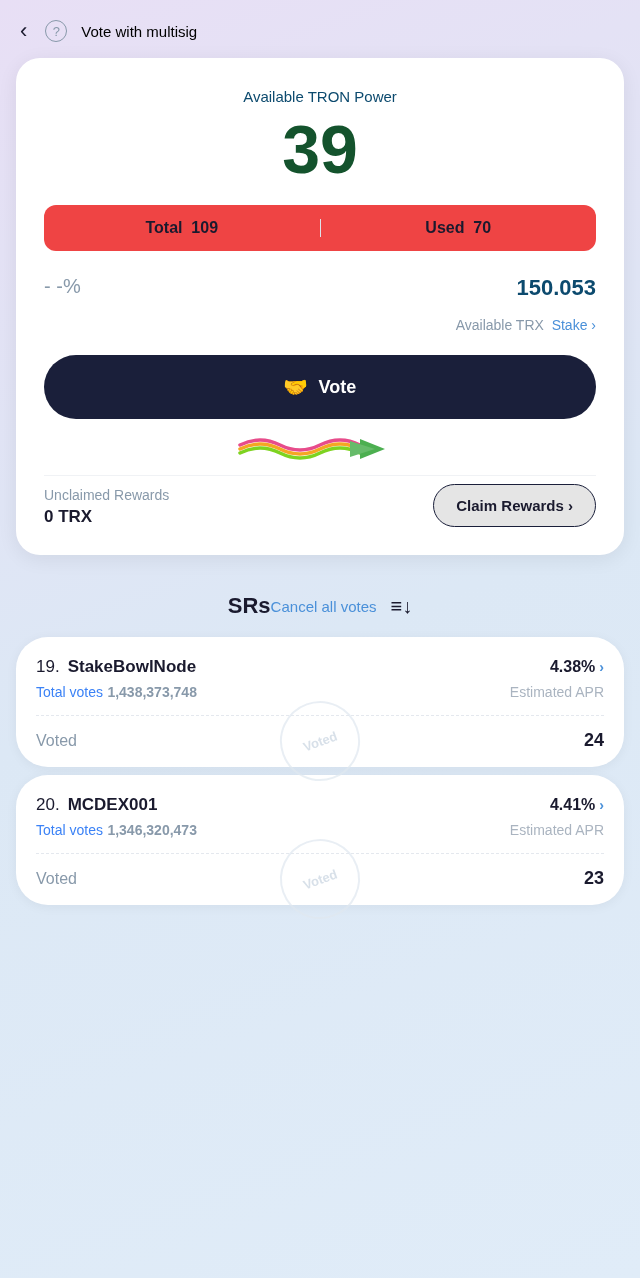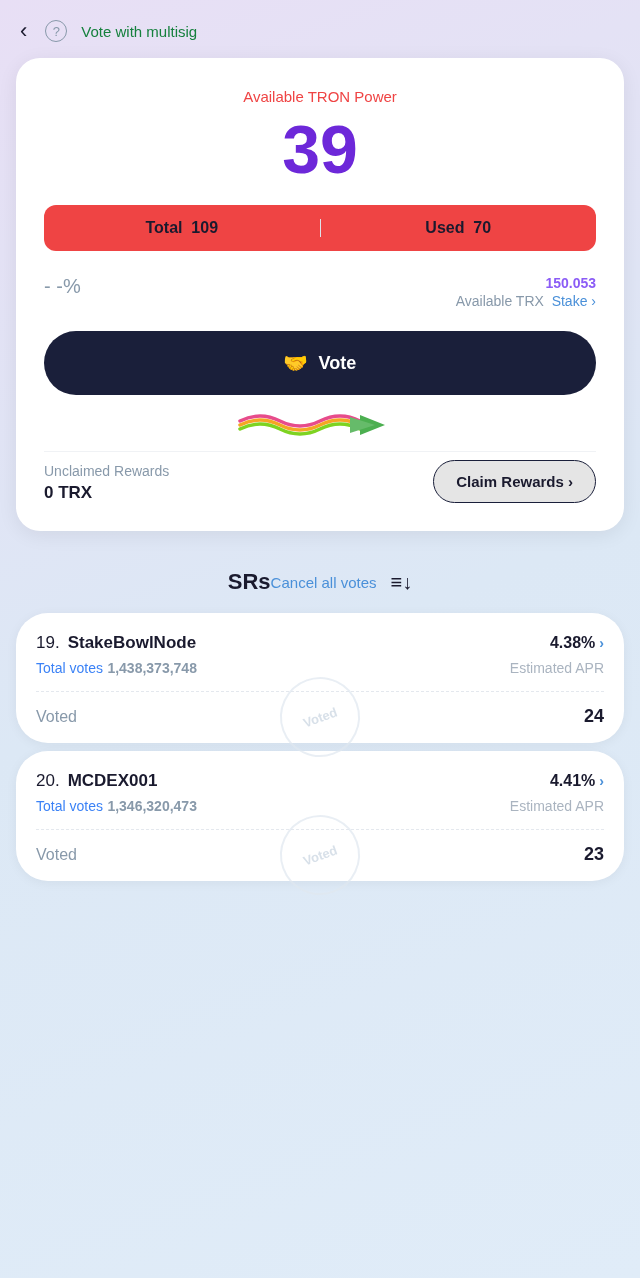--- a/index.html
+++ b/index.html
@@ -39,47 +39,47 @@
       border: 1.5px solid #8899aa;
       color: #8899aa;
       display: flex;
       align-items: center;
       justify-content: center;
       font-size: 13px;
       margin-left: 8px;
       cursor: pointer;
     }
     .header-link {
-      color: #15803d;
+      color: #000000;
       font-size: 15px;
       margin-left: 14px;
       cursor: pointer;
       white-space: nowrap;
     }
 
     
     .main-card {
       background: white;
       border-radius: 24px;
       margin: 0 16px 20px 16px;
       padding: 30px 28px 28px 28px;
       box-shadow: 0 4px 20px rgba(0,0,0,0.07);
     }
 
     .available-label {
       text-align: center;
-      color: #ef4444;
+      color: #0c4a6e;
       font-size: 15px;
       margin-bottom: 10px;
     }
     .power-number {
       text-align: center;
       font-size: 68px;
       font-weight: 800;
-      color: #6d28d9;
+      color: #14532d;
       line-height: 1;
       margin-bottom: 22px;
     }
 
     
     .stats-row {
       display: flex;
       background: #ef4444;
       border-radius: 12px;
       padding: 14px 0;
@@ -109,28 +109,28 @@
     }
     .apr-value {
       font-size: 20px;
       color: #8899aa;
       font-weight: 500;
     }
     .trx-block {
       text-align: right;
     }
     .trx-amount {
-      font-size: 14px;
-      font-weight: 700;
-      color: #8b5cf6;
+      font-size: 22px;
+      font-weight: 700;
+      color: #0c4a6e;
     }
     .trx-sub {
       font-size: 14px;
       color: #8899aa;
-      margin-top: 2px;
+      margin-top: 16px;
     }
     .trx-sub .stake-link {
       color: #4a90d9;
       cursor: pointer;
     }
 
     
     .vote-btn {
       width: 100%;
       background: #1a1f3a;

